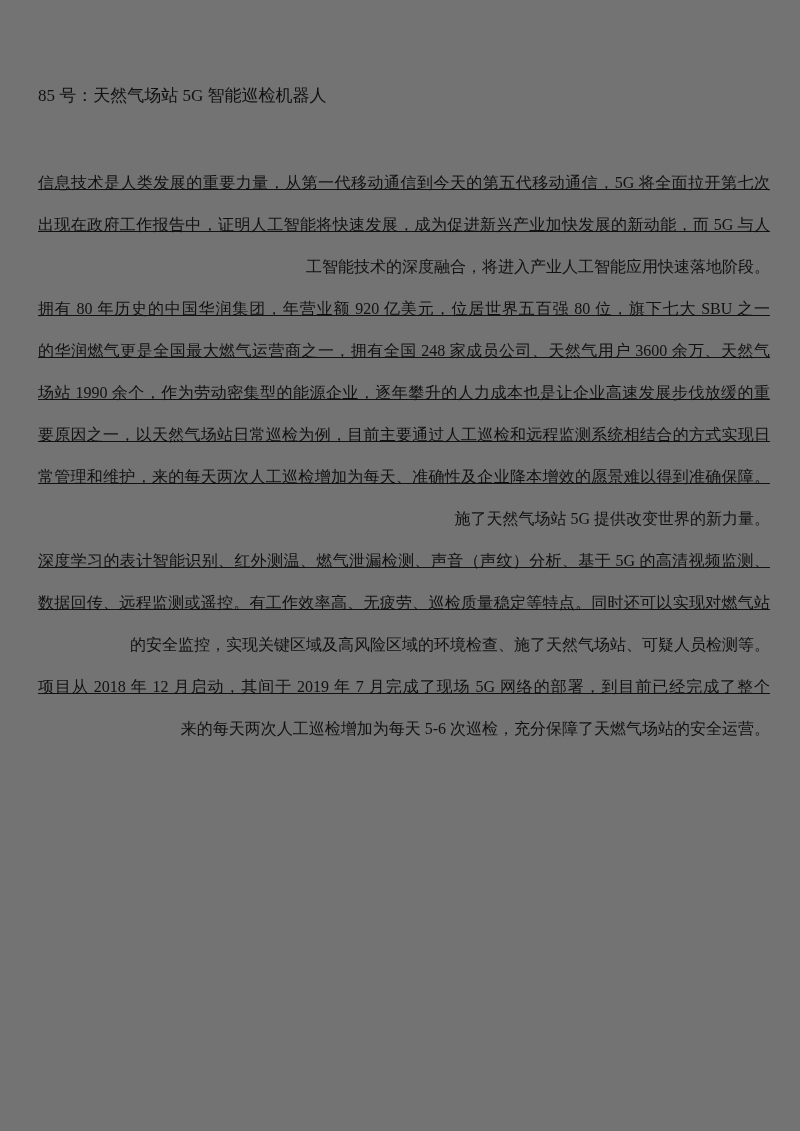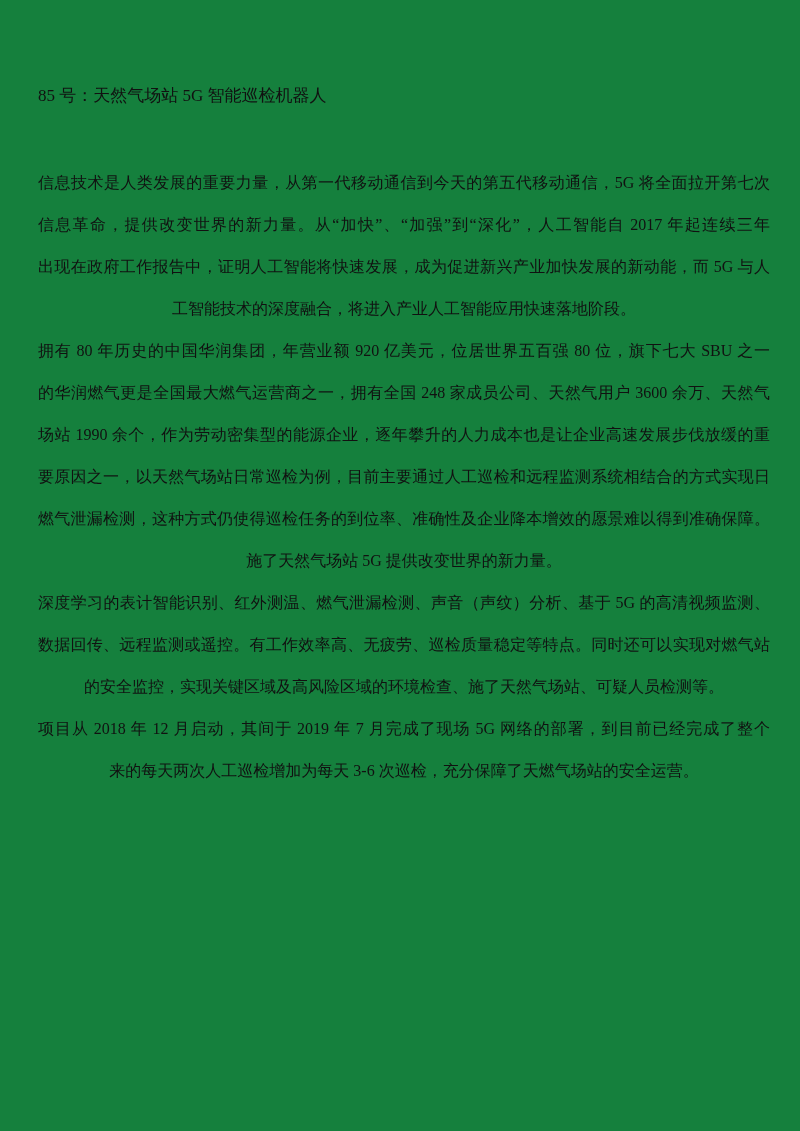--- a/index.html
+++ b/index.html
@@ -4,21 +4,21 @@
 <style>
   html, body {
     margin: 0;
     padding: 0;
     background: #ffffff;
   }
   .page {
     position: relative;
     width: 800px;
     height: 1131px;
-    background: #15803d;
+    background: #737373;
     overflow: hidden;
     font-family: "Liberation Serif", "DejaVu Serif", serif;
     color: #111111;
   }
   .doc-title {
     margin: 84px 30px 0 38px;
     font-size: 17px;
     line-height: 24px;
     text-align: left;
     white-space: nowrap;
@@ -31,57 +31,57 @@
     margin: 0;
     padding: 0;
   }
   .ln {
     line-height: 42px;
     text-align: justify;
     text-align-last: justify;
     text-justify: inter-character;
     overflow: hidden;
     white-space: nowrap;
+    text-decoration: underline;
   }
   .ln-end {
     line-height: 42px;
-    text-align: center;
+    text-align: right;
     white-space: nowrap;
   }
 </style>
 </head>
 <body>
 
 <div class="page">
 
   <div class="doc-title">85 号：天然气场站 5G 智能巡检机器人</div>
 
   <div class="doc-content">
 
     <div class="paragraph">
       <div class="ln">信息技术是人类发展的重要力量，从第一代移动通信到今天的第五代移动通信，5G 将全面拉开第七次</div>
-      <div class="ln">信息革命，提供改变世界的新力量。从“加快”、“加强”到“深化”，人工智能自 2017 年起连续三年</div>
       <div class="ln">出现在政府工作报告中，证明人工智能将快速发展，成为促进新兴产业加快发展的新动能，而 5G 与人</div>
       <div class="ln-end">工智能技术的深度融合，将进入产业人工智能应用快速落地阶段。</div>
     </div>
 
     <div class="paragraph">
       <div class="ln">拥有 80 年历史的中国华润集团，年营业额 920 亿美元，位居世界五百强 80 位，旗下七大 SBU 之一</div>
       <div class="ln">的华润燃气更是全国最大燃气运营商之一，拥有全国 248 家成员公司、天然气用户 3600 余万、天然气</div>
       <div class="ln">场站 1990 余个，作为劳动密集型的能源企业，逐年攀升的人力成本也是让企业高速发展步伐放缓的重</div>
       <div class="ln">要原因之一，以天然气场站日常巡检为例，目前主要通过人工巡检和远程监测系统相结合的方式实现日</div>
-      <div class="ln">燃气泄漏检测，这种方式仍使得巡检任务的到位率、准确性及企业降本增效的愿景难以得到准确保障。</div>
+      <div class="ln">常管理和维护，来的每天两次人工巡检增加为每天、准确性及企业降本增效的愿景难以得到准确保障。</div>
       <div class="ln-end">施了天然气场站 5G 提供改变世界的新力量。</div>
     </div>
 
     <div class="paragraph">
       <div class="ln">深度学习的表计智能识别、红外测温、燃气泄漏检测、声音（声纹）分析、基于 5G 的高清视频监测、</div>
       <div class="ln">数据回传、远程监测或遥控。有工作效率高、无疲劳、巡检质量稳定等特点。同时还可以实现对燃气站</div>
       <div class="ln-end">的安全监控，实现关键区域及高风险区域的环境检查、施了天然气场站、可疑人员检测等。</div>
     </div>
 
     <div class="paragraph">
       <div class="ln">项目从 2018 年 12 月启动，其间于 2019 年 7 月完成了现场 5G 网络的部署，到目前已经完成了整个</div>
-      <div class="ln-end">来的每天两次人工巡检增加为每天 3-6 次巡检，充分保障了天燃气场站的安全运营。</div>
+      <div class="ln-end">来的每天两次人工巡检增加为每天 5-6 次巡检，充分保障了天燃气场站的安全运营。</div>
     </div>
 
   </div>
 </div>
 
 </body></html>

